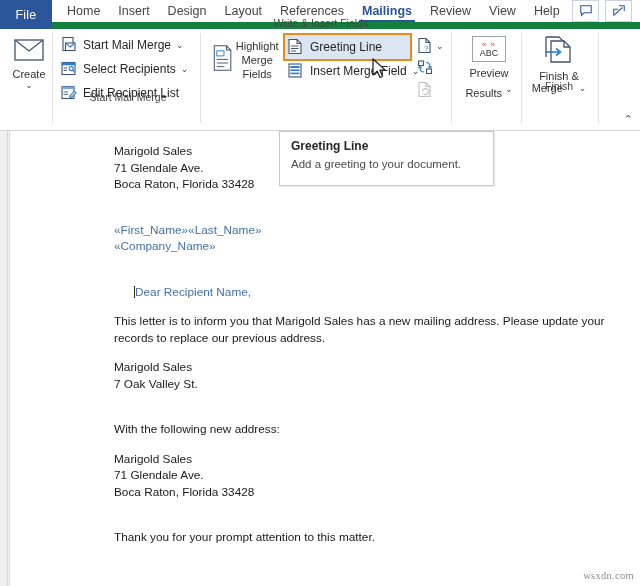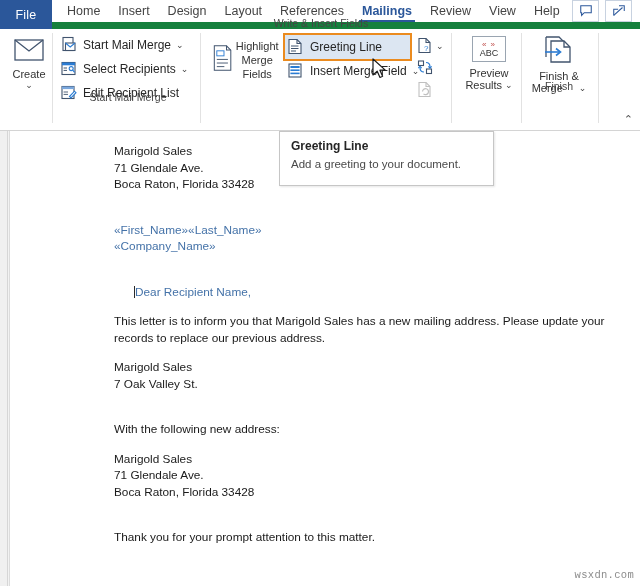--- a/index.html
+++ b/index.html
@@ -138,21 +138,21 @@
     color: #4472a8; position: relative; padding-left: 20px;
   }
   .caret-bar {
     display: inline-block; width: 1px; height: 12px; background: #2a2a2a;
     vertical-align: -2px; margin-right: 0px;
   }
   .spacer { height: 16px; }
 
   .watermark {
     position: absolute; right: 6px; bottom: 5px;
-    font-family: Liberation Mono, monospace;
+    font-family: Liberation Serif, serif;
     font-size: 10.5px; color: #8c8c8c; letter-spacing: .3px;
   }
 
   
   .cursor { position: absolute; left: 371px; top: 58px; z-index: 60; pointer-events: none; }
 </style>
 </head>
 <body>
 
 <div id="app">
@@ -349,21 +349,21 @@
     </div>
 
     <div class="prev-grp">
       <div class="big-btn">
         <div class="abc-icon">
           <div class="abc-guill">« »</div>
           <div class="abc-txt">ABC</div>
         </div>
         <div class="big-lbl">Preview</div>
         <div style="display:flex;align-items:center;gap:3px;">
-          <span class="big-lbl" style="margin-top:0">Results</span>
+          <span class="big-lbl" style="margin-top:8px">Results</span>
           <span style="font-size:9px;color:#444;">⌄</span>
         </div>
       </div>
     </div>
 
     <div class="fin-grp">
       <div class="big-btn">
         <svg width="38" height="30" viewBox="0 0 38 30" style="margin-top:4px">
           <path d="M6 2 h13 l5 5 v3" fill="none" stroke="#41546e" stroke-width="1.3"></path>
           <path d="M6 2 v20" fill="none" stroke="#41546e" stroke-width="1.3"></path>

